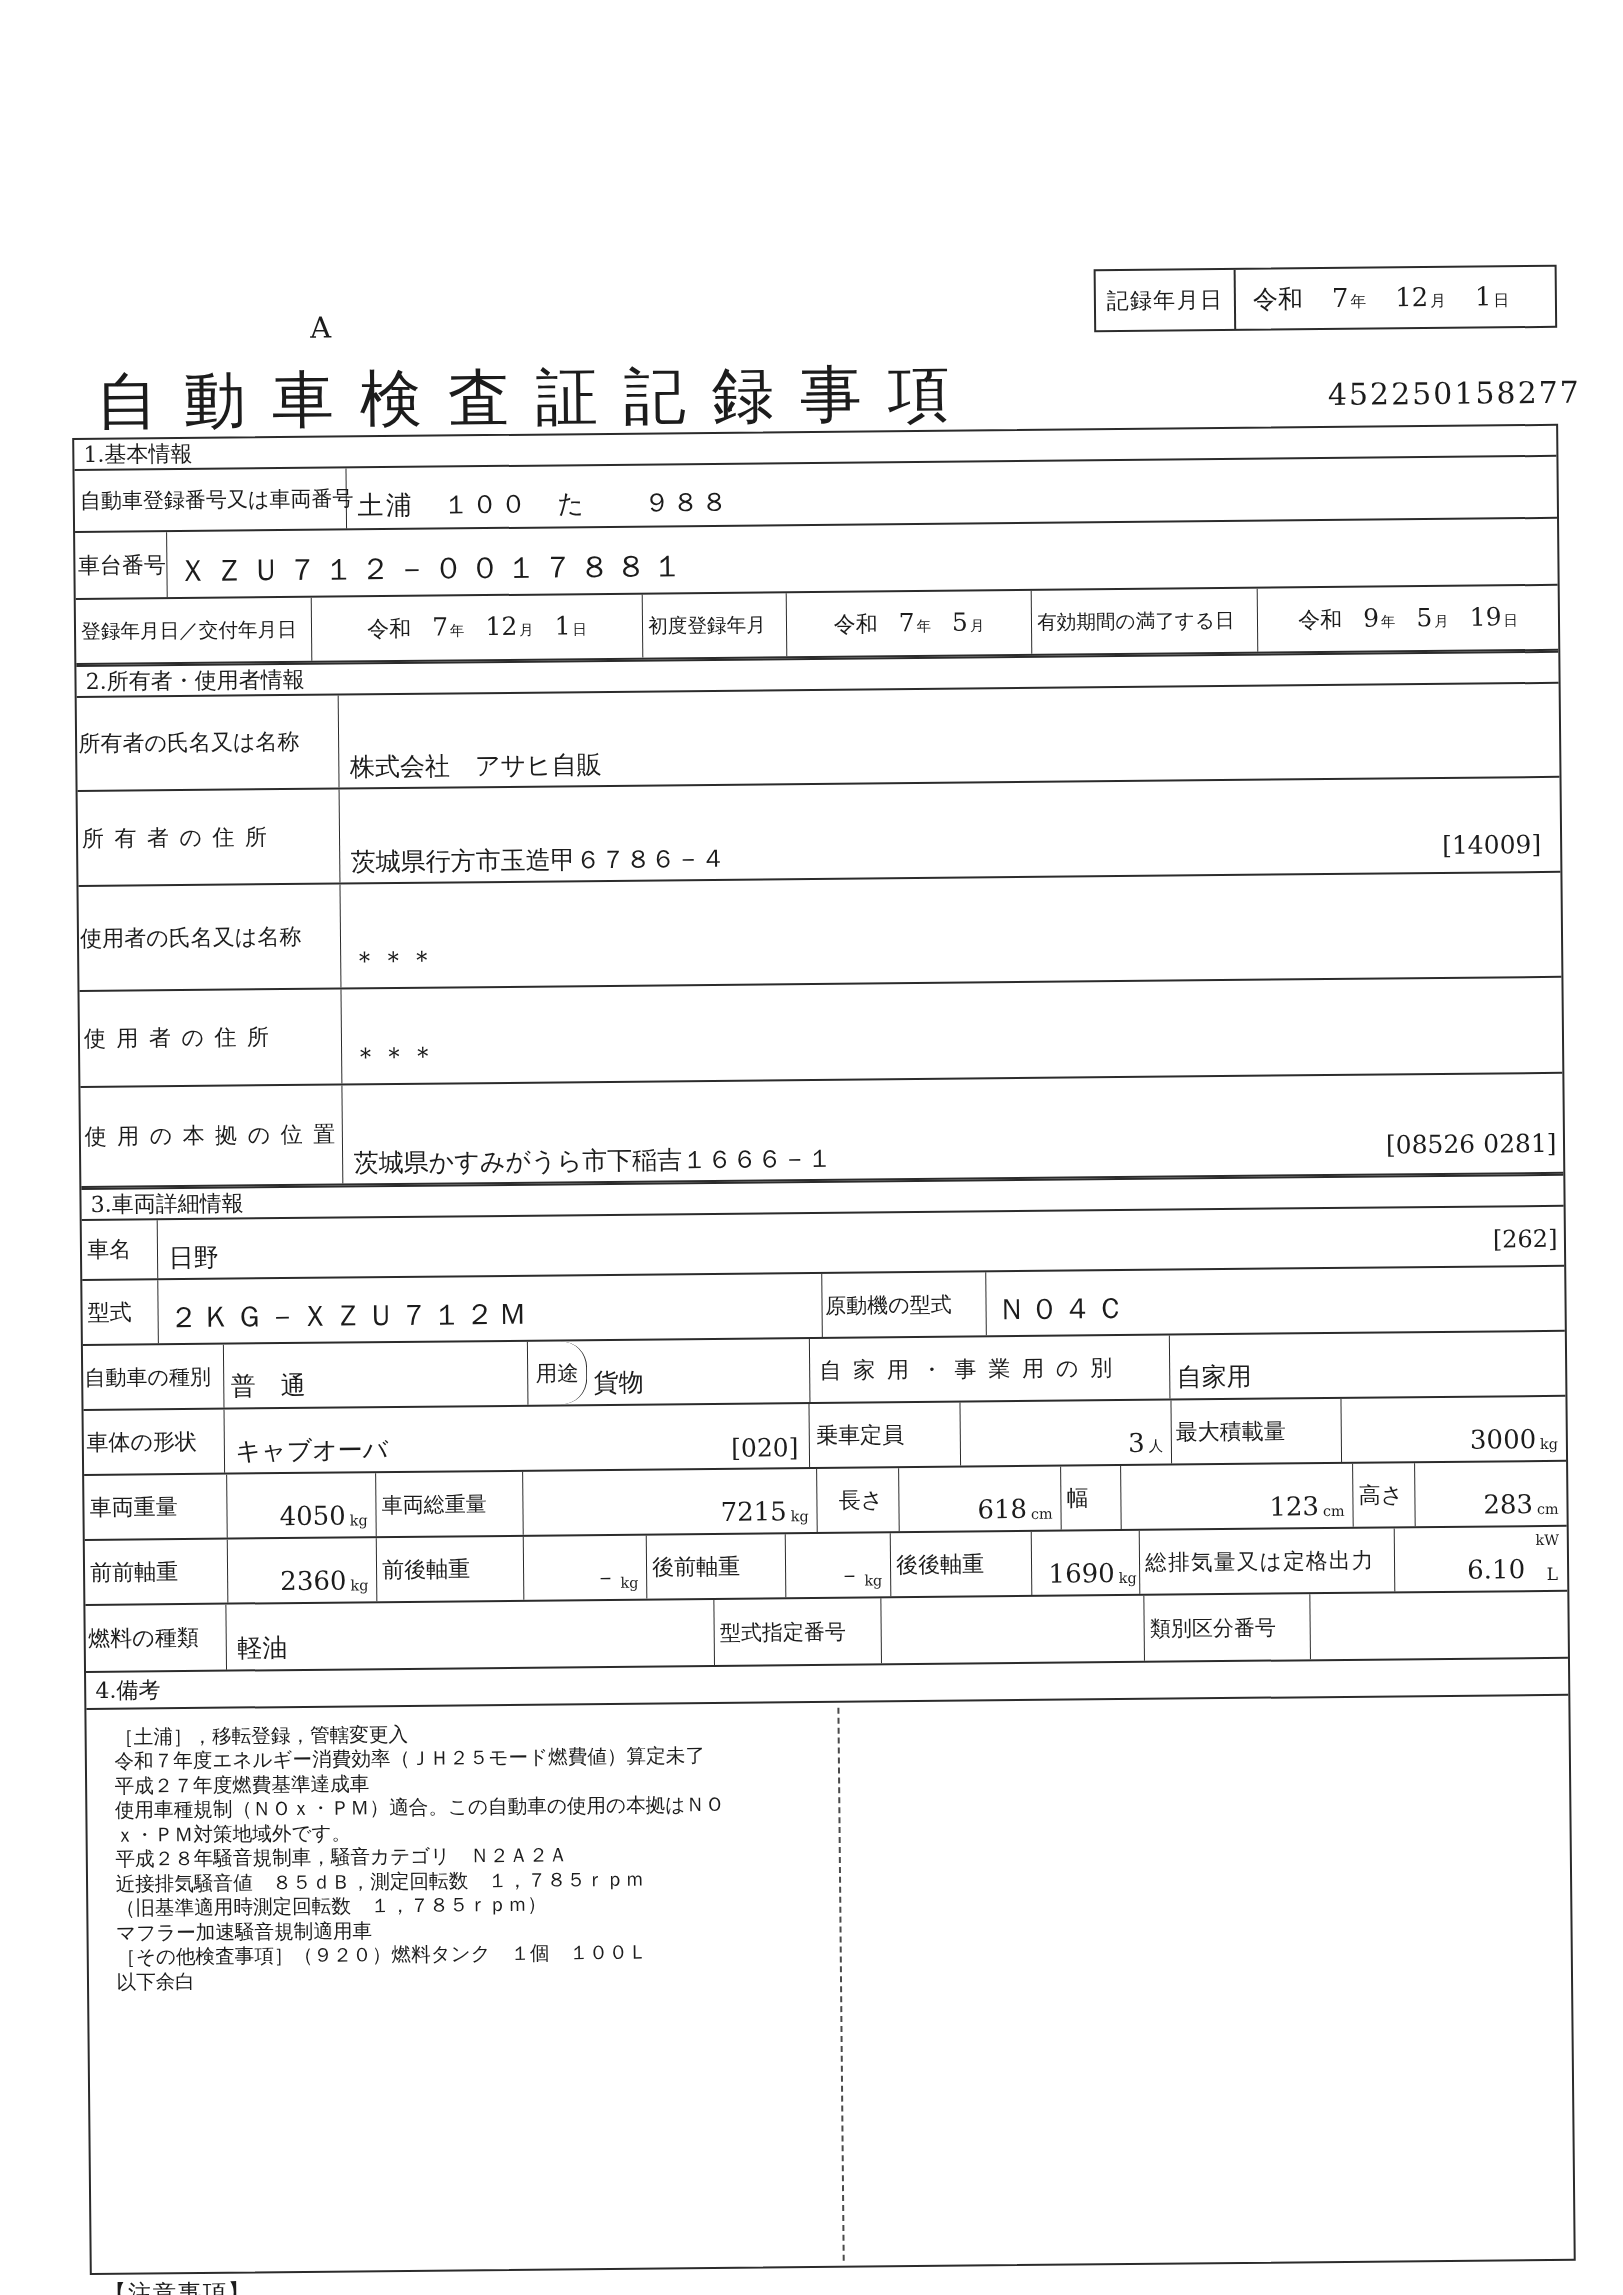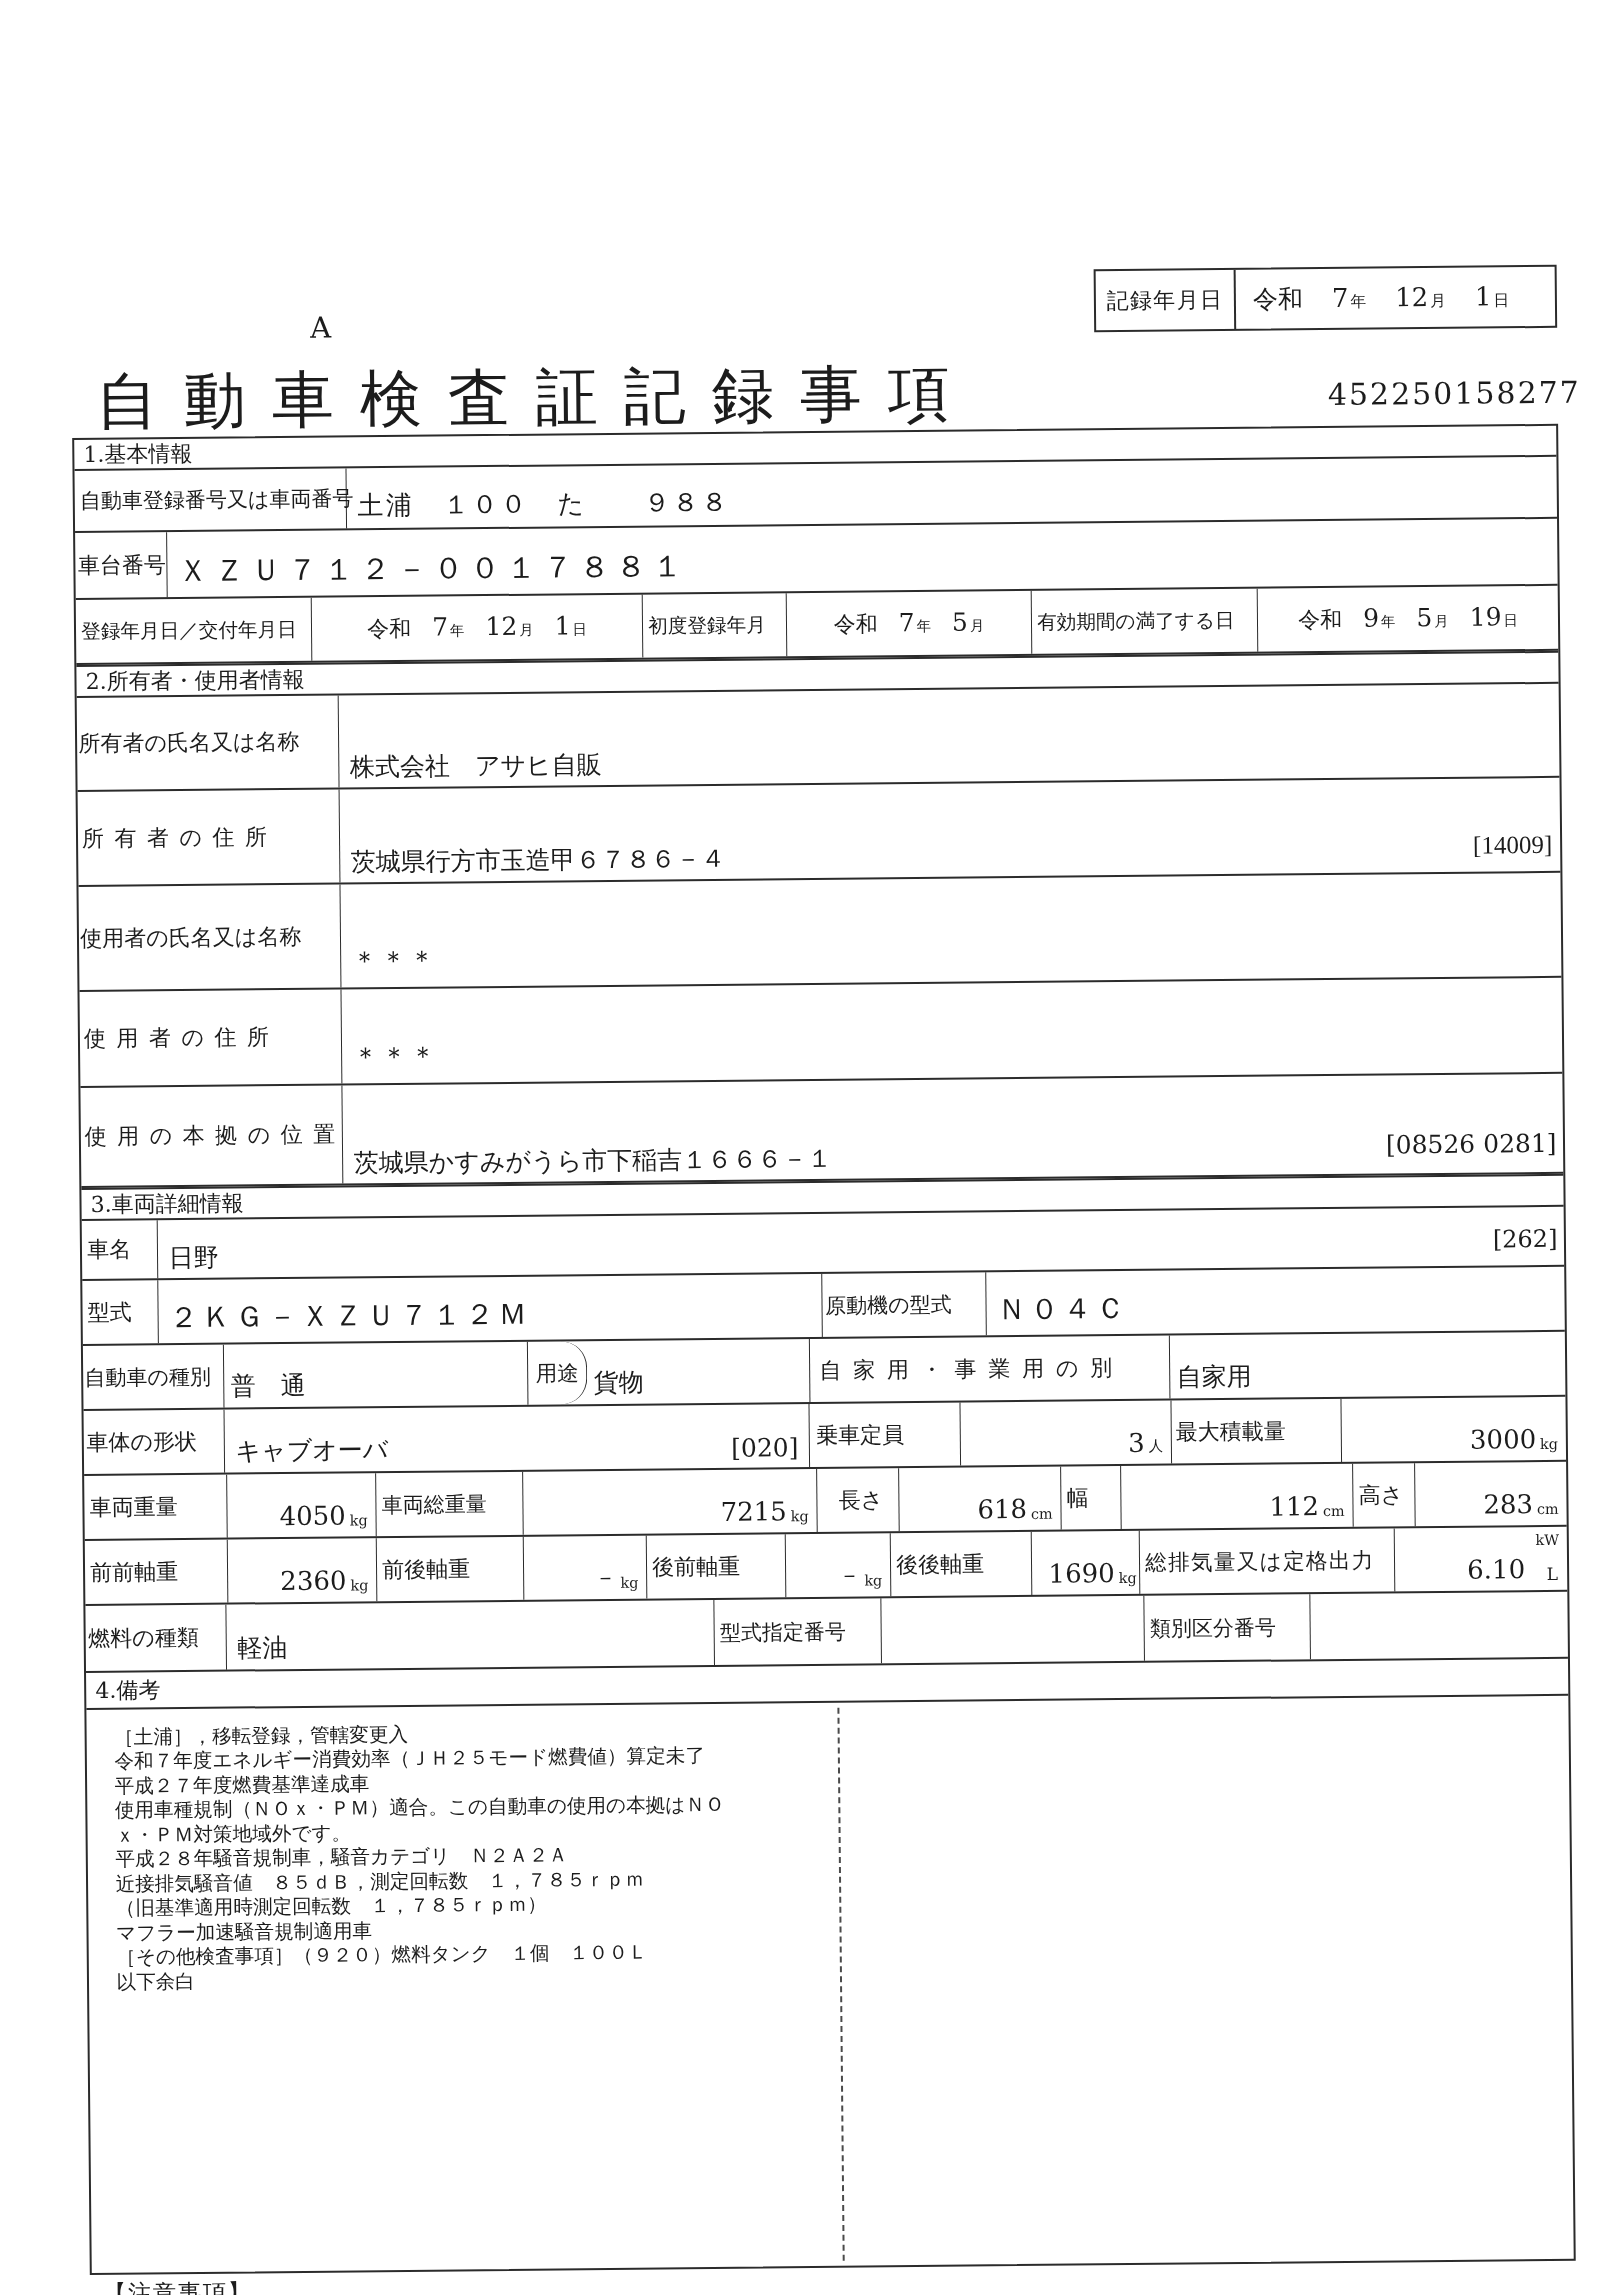--- a/index.html
+++ b/index.html
@@ -154,21 +154,21 @@
       <div class="c lab" style="width:262px;padding-left:1.3px;">所有者の氏名又は名称</div>
       <div class="c vb grow" style="padding-bottom:3.9px;">
             <span>株式会社　アサヒ自販</span>
           </div>
     </div>
 
     <div class="tr" style="height:95px;">
       <div class="c lab sp" style="width:262px;padding-left:3.9px;">所有者の住所</div>
       <div class="c vb grow" style="padding-bottom:3.9px;">
         <span>茨城県行方市玉造甲６７８６－４</span>
-        <span class="code" style="right:8px;bottom:11.8px;font-family:Liberation Serif, serif;">[14009]</span>
+        <span class="code" style="right:19px;bottom:11.8px;">[14009]</span>
       </div>
     </div>
 
     <div class="tr" style="height:105px;">
       <div class="c lab" style="width:262px;padding-left:1.3px;">使用者の氏名又は名称</div>
       <div class="c vb grow" style="padding-bottom:9.2px;">
             <span class="big">＊＊＊</span>
           </div>
     </div>
 
@@ -252,21 +252,21 @@
             <span>7215</span>
             <span class="unit">kg</span>
           </div>
       <div class="c lab" style="width:66px;margin-left:16px;">長さ</div>
       <div class="c vnum" style="width:162px;">
             <span>618</span>
             <span class="unit">cm</span>
           </div>
       <div class="c lab" style="width:60px;">幅</div>
       <div class="c vnum" style="width:232px;">
-            <span>112</span>
+            <span>123</span>
             <span class="unit">cm</span>
           </div>
       <div class="c lab" style="width:62px;">高さ</div>
       <div class="c vnum grow">
             <span>283</span>
             <span class="unit">cm</span>
           </div>
     </div>
 
     <div class="tr" style="height:65px;">

